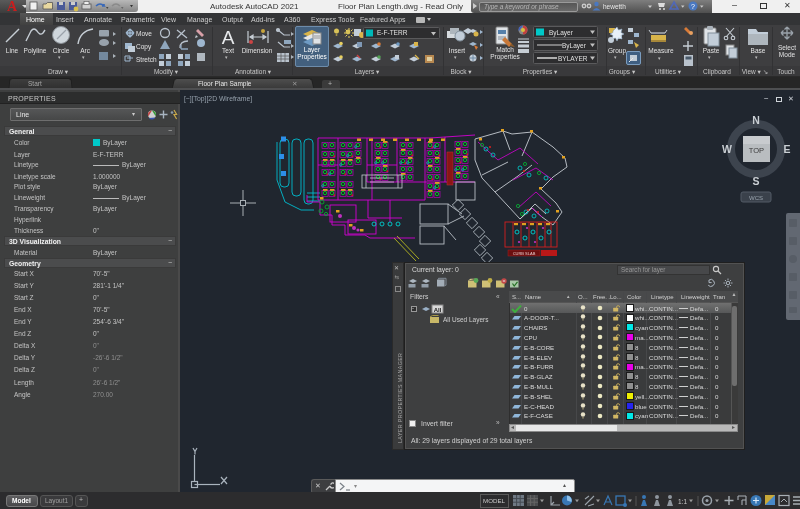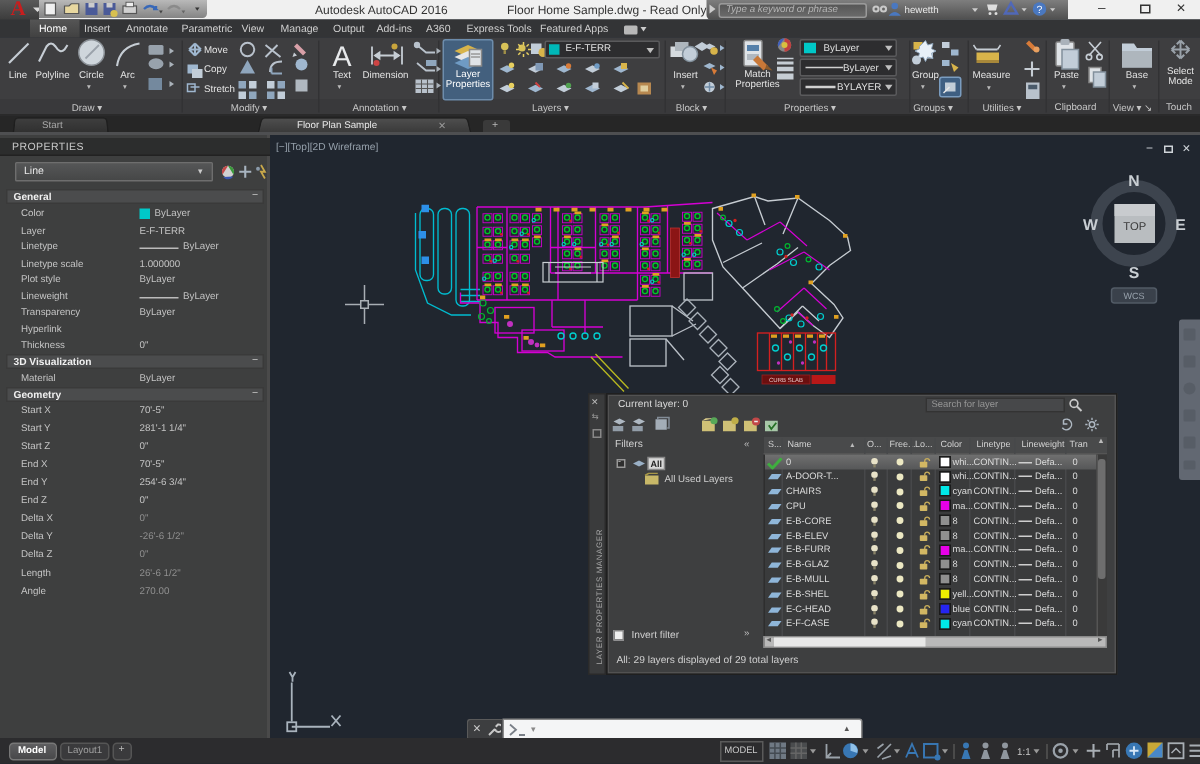--- a/index.html
+++ b/index.html
@@ -30,22 +30,22 @@
   <rect x="56" y="4" width="9" height="5" fill="#d0d0d0" stroke="#555" stroke-width="0.8"></rect>
         <rect x="58" y="1.5" width="5" height="3" fill="#eee" stroke="#555" stroke-width="0.6"></rect>
   <path d="M70 6 q4 -4 8 0 l-2 0 m2 0 l0 -2" stroke="#3868b8" stroke-width="1.6" fill="none"></path>
   <path d="M80 7 l2.5 0 -1.2 2z" fill="#444"></path>
   <path d="M86 6 q4 -4 8 0" stroke="#8a8a8a" stroke-width="1.6" fill="none"></path>
   <path d="M95 7 l2.5 0 -1.2 2z" fill="#666"></path>
   <path d="M104 5 l3 0 -1.5 2.2z" fill="#333"></path>
 </svg>
 </div>
 
-<div class="t" style="left:210px;top:2px;font-size:8px;color:#333;">Autodesk AutoCAD 2016</div>
-<div class="t" style="left:338px;top:2px;font-size:8px;color:#333;">Floor Home Sample.dwg - Read Only</div>
+<div class="t" style="left:210px;top:2px;font-size:8px;color:#333;">Autodesk AutoCAD 2021</div>
+<div class="t" style="left:338px;top:2px;font-size:8px;color:#333;">Floor Plan Length.dwg - Read Only</div>
 
 <div class="abs" style="left:471px;top:0;width:241px;height:13px;background:linear-gradient(#7e7e7e,#4f4f4f);border-radius:0 0 0 3px;"></div>
 <div class="abs" style="left:473px;top:3px;width:0;height:0;border-top:3px solid transparent;border-bottom:3px solid transparent;border-left:4px solid #ccc;"></div>
 <div class="abs" style="left:479px;top:1.5px;width:99px;height:10px;background:linear-gradient(#565656,#6a6a6a);border:1px solid #9a9a9a;border-radius:2px;"></div>
 <div class="t" style="left:484px;top:3px;font-size:6.5px;color:#b5b5b5;font-style:italic;">Type a keyword or phrase</div>
 <div id="infoicons">
 <svg class="abs" style="left:580px;top:0;" width="132" height="13" viewBox="0 0 132 13">
   <g fill="#c9c9c9">
           <circle cx="4" cy="6" r="2.4"></circle>
           <circle cx="9" cy="6" r="2.4"></circle>

